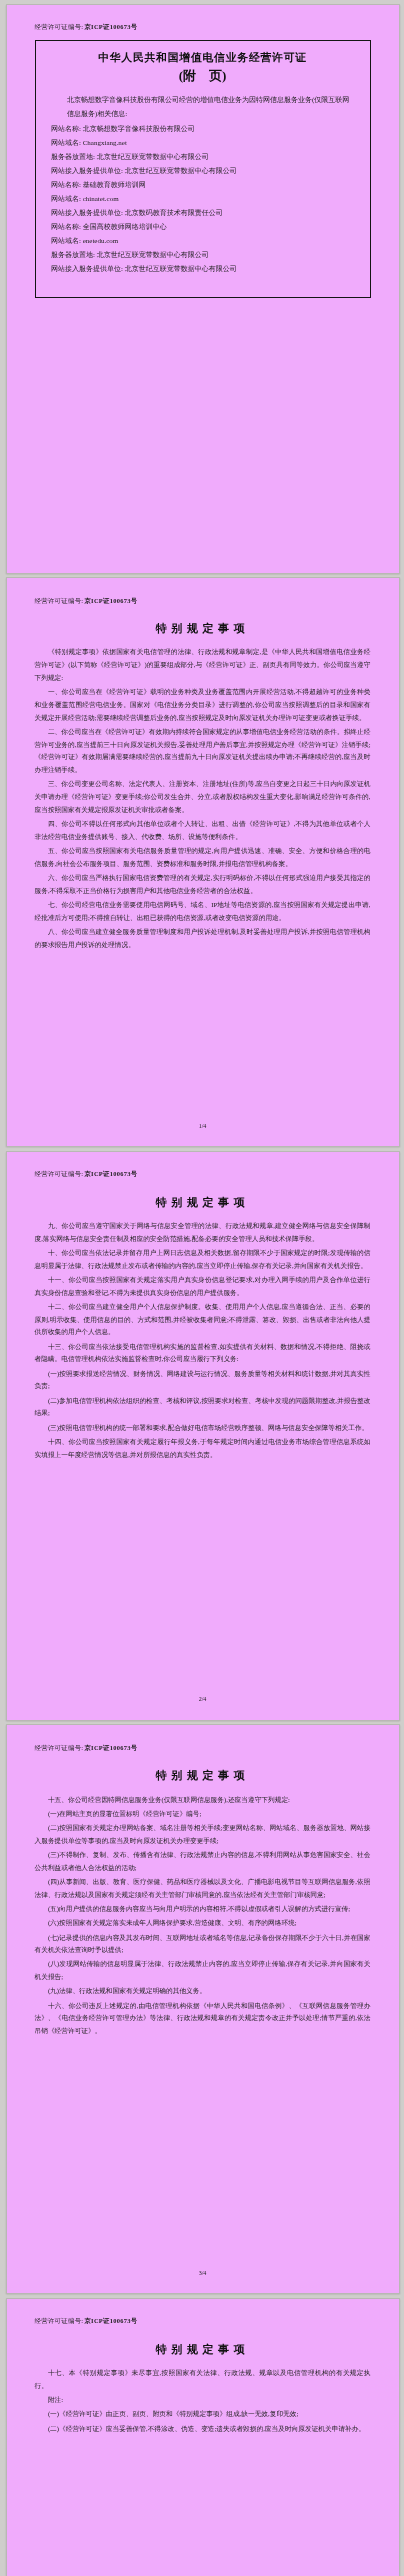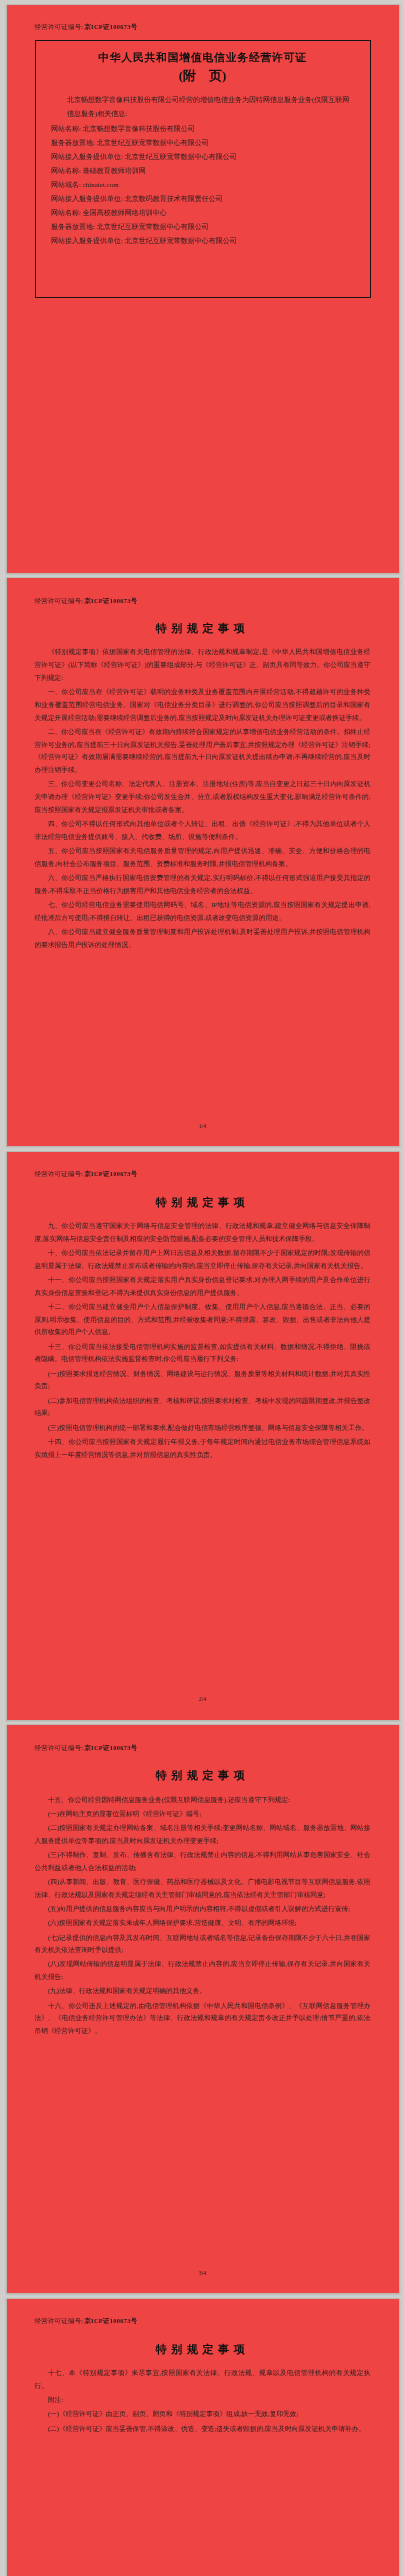--- a/index.html
+++ b/index.html
@@ -7,21 +7,21 @@
     background:#cfcecb;
     font-family:"Liberation Serif","DejaVu Serif",serif;
     color:#222;
     width:405px;
   }
   .stack{width:405px;padding:3.6px 0;}
   .page{
     width:394px;
     height:570px;
     margin:0 auto 3.6px auto;
-    background:#ef4444;
+    background:#f0abfc;
     border:0.5px solid #b9b8b4;
     box-sizing:border-box;
     position:relative;
     padding:18.5px 28px 15.5px 28px;
     box-shadow:0 0.5px 1.5px rgba(0,0,0,.18);
     overflow:hidden;
   }
   .hdr{font-size:6.4px;letter-spacing:0.3px;color:#1c1c1c;}
   .hdr b{font-weight:bold;margin-left:1px;}
   
@@ -81,34 +81,36 @@
     </div>
     <div class="cert-frame">
       <div class="cert-title">中华人民共和国增值电信业务经营许可证</div>
       <div class="cert-subtitle">(附　页)</div>
       <div class="cert-body">
         <p class="cert-intro">北京畅想数字音像科技股份有限公司经营的增值电信业务为因特网信息服务业务(仅限互联网信息服务)相关信息:</p>
         <div>
 
             <p class="cert-line">网站名称: 北京畅想数字音像科技股份有限公司</p>
 
+            <p class="cert-line">网站域名: Changxiang.net</p>
 
             <p class="cert-line">服务器放置地: 北京世纪互联宽带数据中心有限公司</p>
 
             <p class="cert-line">网站接入服务提供单位: 北京世纪互联宽带数据中心有限公司</p>
 
             <p class="cert-line">网站名称: 基础教育教师培训网</p>
 
             <p class="cert-line">网站域名: chinatet.com</p>
 
 
             <p class="cert-line">网站接入服务提供单位: 北京数码教育技术有限责任公司</p>
 
             <p class="cert-line">网站名称: 全国高校教师网络培训中心</p>
 
+            <p class="cert-line">网站域名: enetedu.com</p>
 
             <p class="cert-line">服务器放置地: 北京世纪互联宽带数据中心有限公司</p>
 
             <p class="cert-line">网站接入服务提供单位: 北京世纪互联宽带数据中心有限公司</p>
           </div>
       </div>
     </div>
   </div>
 
   <div class="page">

